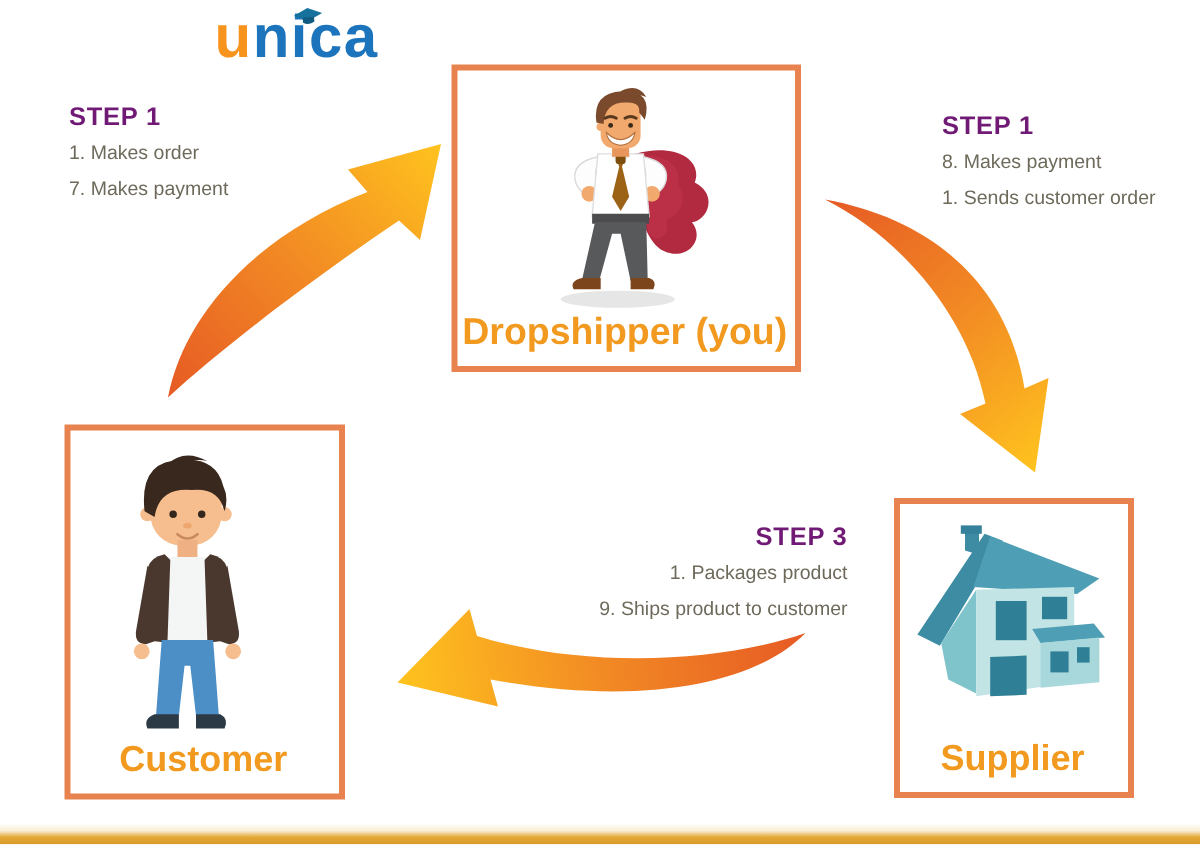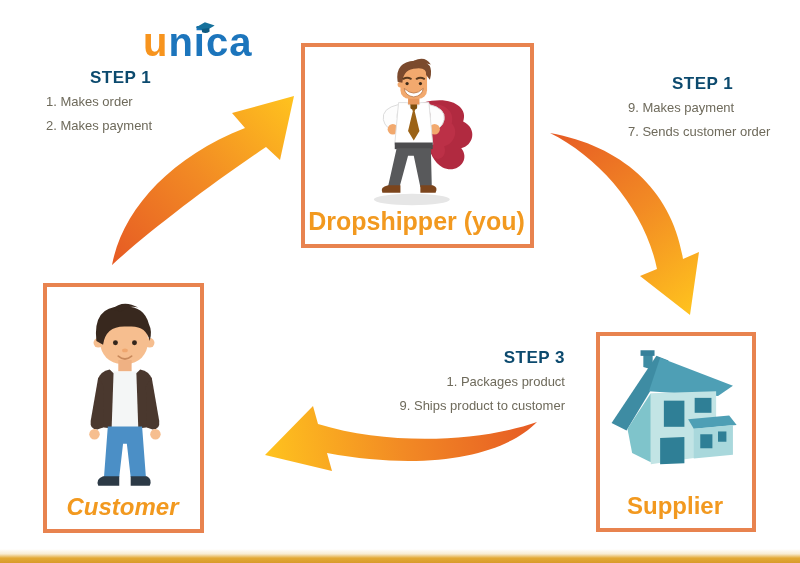--- a/index.html
+++ b/index.html
@@ -5,47 +5,47 @@
   html,body{margin:0;padding:0;}
   .canvas{
     position:relative;
     width:800px;height:563px;
     background:#FFFFFF;
     font-family:"Liberation Sans", sans-serif;
     overflow:hidden;
   }
   
   .logo{
-    position:absolute;left:143px;top:21px;
+    position:absolute;left:143px;top:4px;
     font-size:40px;font-weight:700;letter-spacing:1px;line-height:42px;
   }
   .logo-u{color:#F7941E;}
   .logo-rest{color:#1C75BC;}
   .logo-cap{position:absolute;left:53px;top:1px;transform:rotate(-6deg);}
   
   .step{position:absolute;}
   .step-title{
-    font-size:17px;font-weight:700;color:#0c4a6e;
-    letter-spacing:0.5px;line-height:24px;margin-left:44px;
+    font-size:17px;font-weight:700;color:#701a75;
+    letter-spacing:0.5px;line-height:24px;
   }
   .step-item{
     font-size:13px;color:#6E6A5B;line-height:24px;font-weight:500;
   }
   .step1{left:46px;top:66px;width:210px;}
   .step2{left:628px;top:72px;width:170px;}
   .step3{left:295px;top:346px;width:270px;text-align:right;}
   
   .node-box{
     position:absolute;background:#FFFFFF;
     border:4px solid #E8834F;
     box-sizing:border-box;
   }
   .dropshipper-box{left:301px;top:43px;width:233px;height:205px;}
   .supplier-box{left:596px;top:332px;width:160px;height:200px;}
-  .customer-box{left:43px;top:283px;width:161px;height:250px;font-style:italic;}
+  .customer-box{left:43px;top:283px;width:187px;height:250px;}
   .node-label{
     position:absolute;left:0;right:2px;bottom:6px;
     text-align:center;font-weight:700;color:#F2991F;
   }
   .dropshipper-box .node-label{font-size:25px;bottom:8px;}
   .supplier-box .node-label{font-size:24px;bottom:8px;}
   .customer-box .node-label{font-size:24px;bottom:8px;}
   .illu{position:absolute;}
   .dropshipper-illu{left:36px;top:10px;}
   .supplier-illu{left:6px;top:8px;}
@@ -94,27 +94,27 @@
     <span class="logo-u">u</span><span class="logo-rest">nica</span>
     <svg class="logo-cap" width="19" height="13" viewBox="0 0 20 13">
       <polygon points="10,0 20,4.5 10,9 0,4.5" fill="#16719C"></polygon>
       <path d="M6 6.5 L14 6.5 L14 10 Q10 12.5 6 10 Z" fill="#0F5B82"></path>
     </svg>
   </div>
 
   <div class="step step1">
     <div class="step-title">STEP 1</div>
     <div class="step-item">1. Makes order</div>
-    <div class="step-item">2. Makes payment</div>
+    <div class="step-item">7. Makes payment</div>
   </div>
 
   <div class="step step2">
     <div class="step-title">STEP 1</div>
-    <div class="step-item">9. Makes payment</div>
-    <div class="step-item">7. Sends customer order</div>
+    <div class="step-item">8. Makes payment</div>
+    <div class="step-item">1. Sends customer order</div>
   </div>
 
   <div class="step step3">
     <div class="step-title">STEP 3</div>
     <div class="step-item">1. Packages product</div>
     <div class="step-item">9. Ships product to customer</div>
   </div>
 
   <div class="node-box dropshipper-box">
     <svg class="illu dropshipper-illu" width="155" height="152" viewBox="0 0 150 160">

